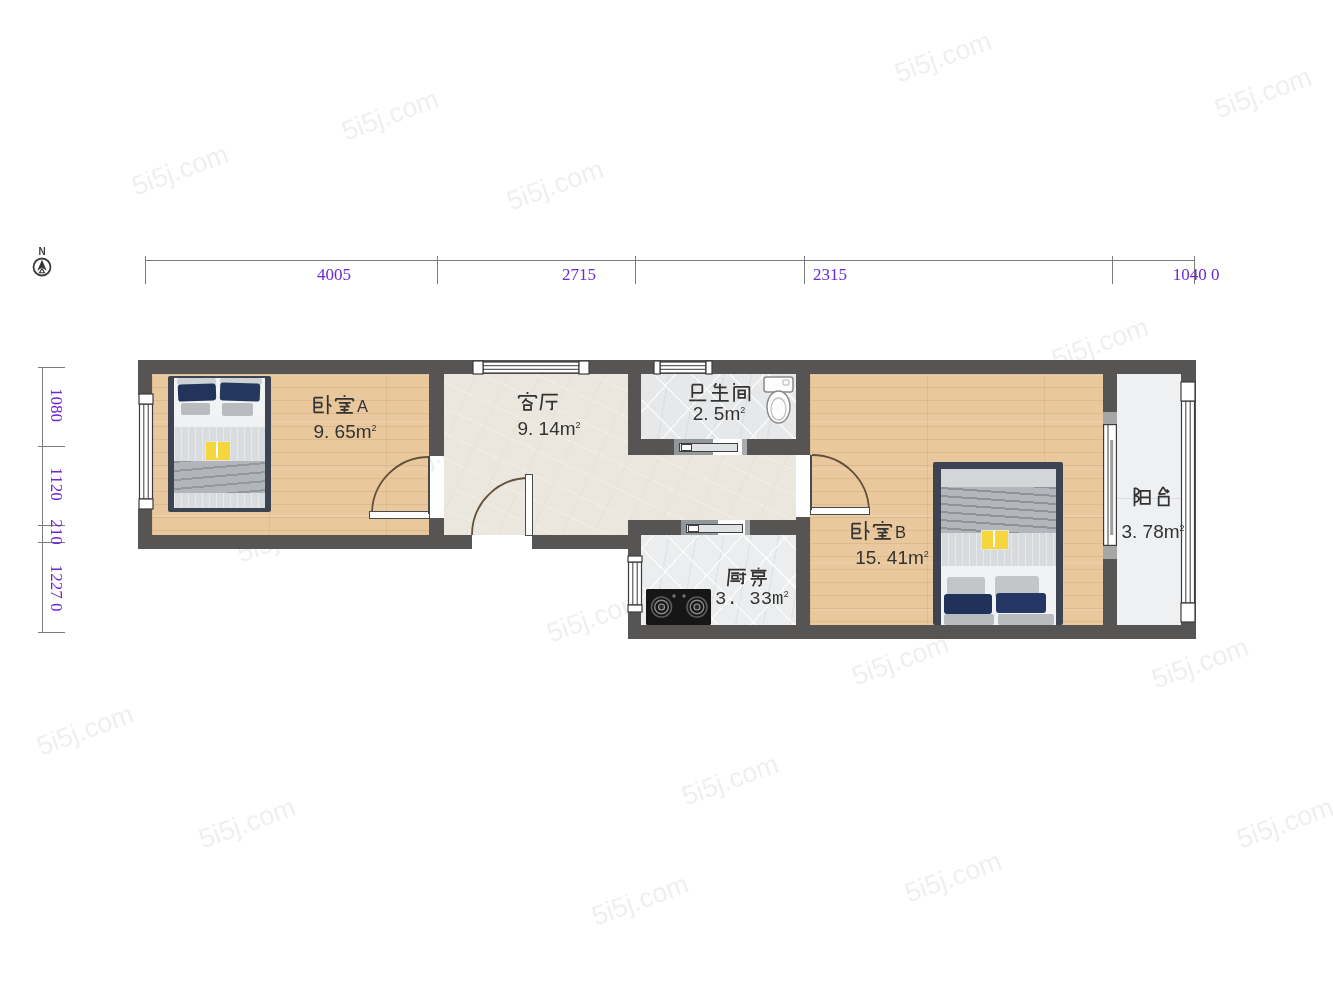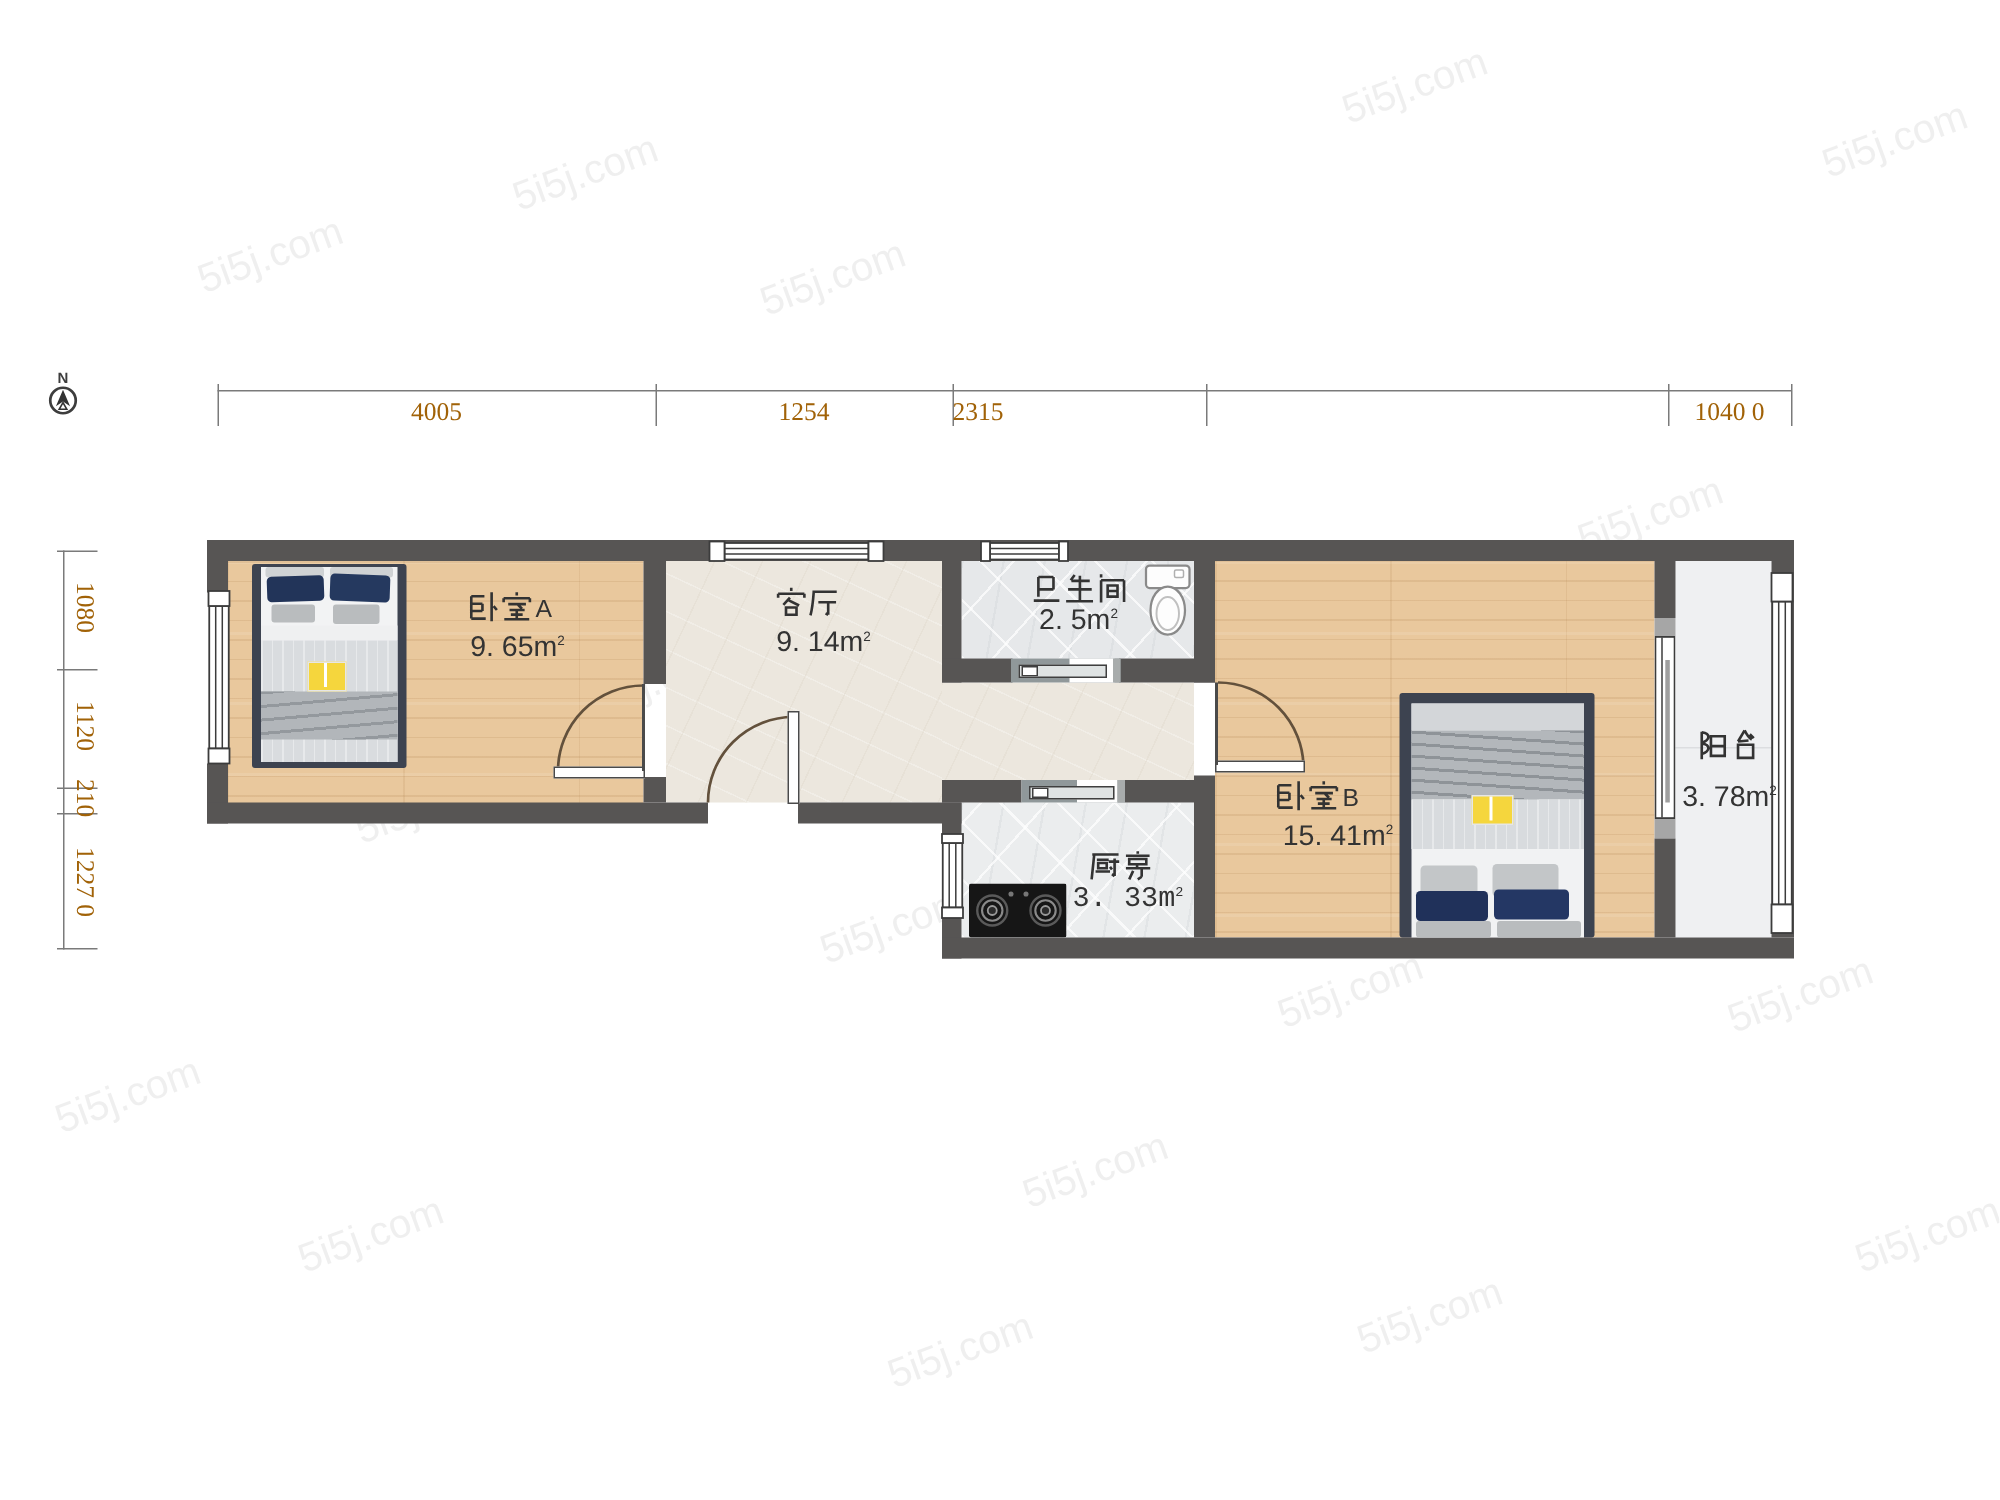--- a/index.html
+++ b/index.html
@@ -16,21 +16,21 @@
     background-image:
       repeating-linear-gradient(115deg, rgba(213,204,188,0.22) 0 1px, rgba(0,0,0,0) 1px 29px),
       repeating-linear-gradient(25deg, rgba(255,255,255,0.28) 0 1px, rgba(0,0,0,0) 1px 23px);}
   .tile{position:absolute;background:#e6e8ea;
     background-image:
       repeating-linear-gradient(45deg, rgba(255,255,255,0.7) 0 1.5px, rgba(0,0,0,0) 1.5px 27px),
       repeating-linear-gradient(-48deg, rgba(255,255,255,0.7) 0 1.5px, rgba(0,0,0,0) 1.5px 33px),
       repeating-linear-gradient(100deg, rgba(198,203,207,0.25) 0 1.5px, rgba(0,0,0,0) 1.5px 27px);}
   .balc{position:absolute;background:#eff0f2;}
   .wm{position:absolute;color:rgba(128,128,128,0.13);font-size:27px;transform:rotate(-20deg);white-space:nowrap;}
-  .dim{position:absolute;font-family:"Liberation Serif",serif;font-size:17px;color:#a16207;}
+  .dim{position:absolute;font-family:"Liberation Serif",serif;font-size:17px;color:#6d28d9;padding-left:43px;}
   .rline{position:absolute;background:#7a7a7a;}
   .area{position:absolute;color:#333;font-size:19px;white-space:nowrap;text-align:center;}
   .sup{font-size:9px;vertical-align:7px;letter-spacing:0;}
 </style>
 </head>
 <body>
 <div id="page">
 
   <div class="wm" style="left:130px;top:155px;">5i5j.com</div>
   <div class="wm" style="left:340px;top:100px;">5i5j.com</div>
@@ -52,22 +52,22 @@
   <div class="wm" style="left:985px;top:505px;">5i5j.com</div>
 
   <div class="rline" style="left:145px;top:260px;width:1049px;height:1px;"></div>
   <div class="rline" style="left:145px;top:256px;width:1px;height:28px;"></div>
   <div class="rline" style="left:437px;top:256px;width:1px;height:28px;"></div>
   <div class="rline" style="left:635px;top:256px;width:1px;height:28px;"></div>
   <div class="rline" style="left:804px;top:256px;width:1px;height:28px;"></div>
   <div class="rline" style="left:1112px;top:256px;width:1px;height:28px;"></div>
   <div class="rline" style="left:1194px;top:256px;width:1px;height:28px;"></div>
   <div class="dim" style="left:145px;top:265px;width:292px;text-align:center;">4005</div>
-  <div class="dim" style="left:437px;top:265px;width:198px;text-align:center;">1254</div>
-  <div class="dim" style="left:635px;top:265px;width:169px;text-align:left;">2315</div>
+  <div class="dim" style="left:437px;top:265px;width:198px;text-align:center;">2715</div>
+  <div class="dim" style="left:635px;top:265px;width:169px;text-align:right;">2315</div>
   <div class="dim" style="left:1108px;top:265px;width:90px;text-align:center;">1040 0</div>
   <div class="rline" style="left:42px;top:367px;width:1px;height:266px;"></div>
   <div class="rline" style="left:38px;top:367px;width:27px;height:1px;"></div>
   <div class="rline" style="left:38px;top:446px;width:27px;height:1px;"></div>
   <div class="rline" style="left:38px;top:525px;width:27px;height:1px;"></div>
   <div class="rline" style="left:38px;top:542px;width:27px;height:1px;"></div>
   <div class="rline" style="left:38px;top:632px;width:27px;height:1px;"></div>
   <div class="dim" style="left:56px;top:406px;width:0;height:0;">
       <span style="position:absolute;left:-50px;top:-11px;width:100px;text-align:center;display:block;transform:rotate(90deg);">1080</span>
     </div>

